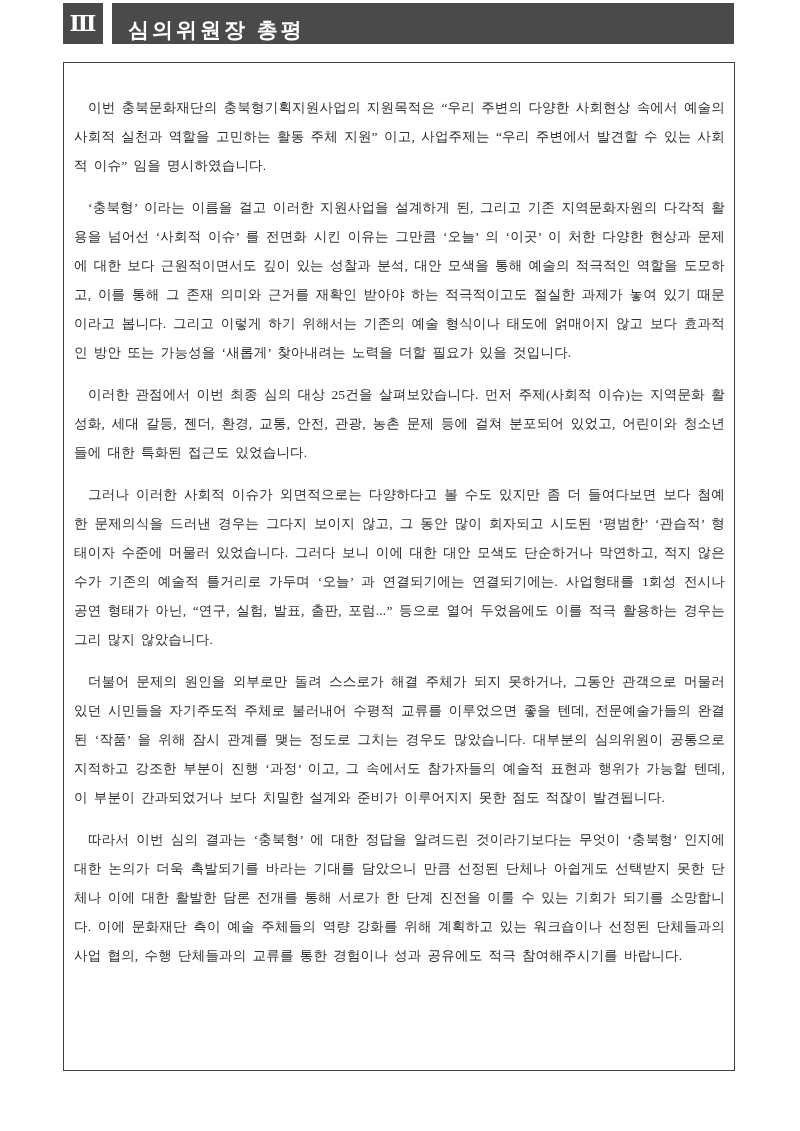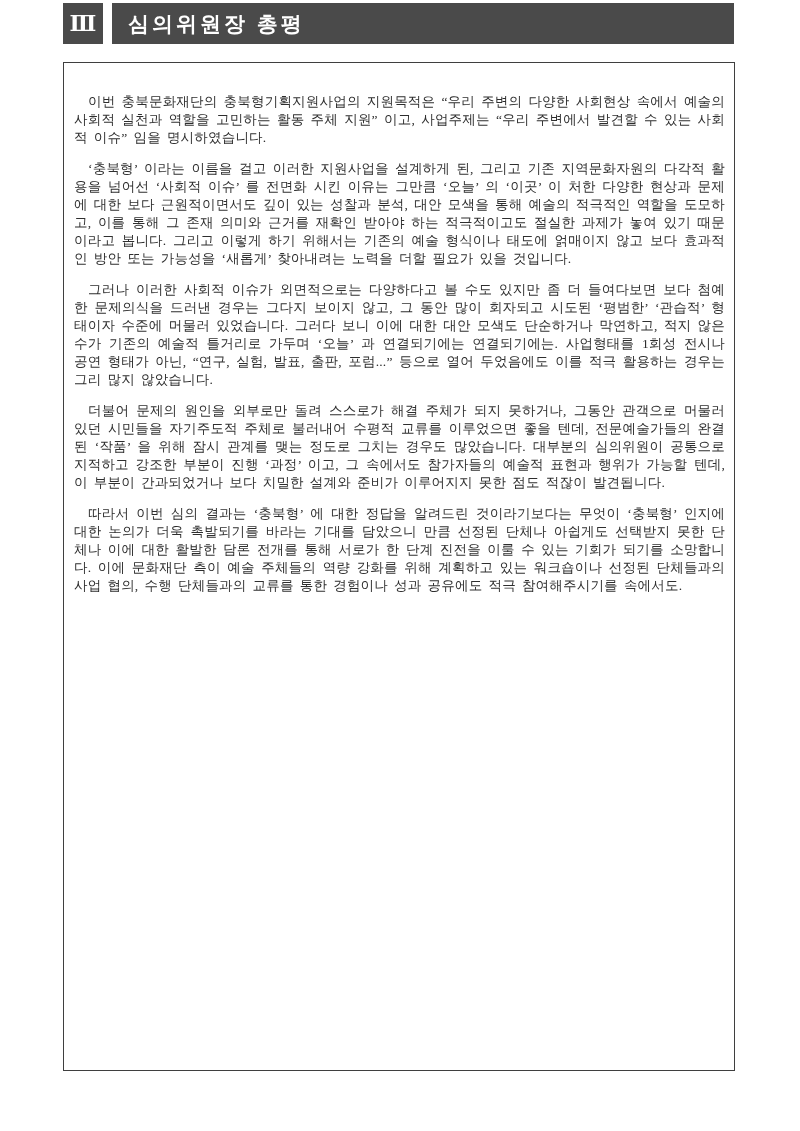--- a/index.html
+++ b/index.html
@@ -34,21 +34,21 @@
     font-weight: bold;
     font-family: "Liberation Serif", "DejaVu Serif", serif;
   }
   .title-bar {
     margin-left: 9px;
     width: 606px;
     height: 41px;
     background: #4a4a4a;
     color: #ffffff;
     display: flex;
-    align-items: center;
+    align-items: flex-end;
     padding-left: 16px;
     font-size: 21px;
     font-weight: bold;
     letter-spacing: 3px;
     font-family: "Liberation Sans", "DejaVu Sans", sans-serif;
   }
 
   
   .content-box {
     position: absolute;
@@ -59,21 +59,21 @@
     box-sizing: border-box;
     border: 1.5px solid #3f3f3f;
     background: #ffffff;
     padding: 30px 9px 18px 10px;
     overflow: hidden;
   }
   .content-box p {
     margin: 0 0 13px 0;
     text-indent: 14px;
     font-size: 13.5px;
-    line-height: 18px;
+    line-height: 29px;
     text-align: justify;
     color: #2e2e2e;
     letter-spacing: 0.2px;
     word-spacing: 2.5px;
   }
   .content-box p:last-child {
     margin-bottom: 0;
   }
 </style>
 </head>
@@ -84,16 +84,17 @@
     <span>Ⅲ</span>
   </div>
   <div class="title-bar">
     <span>심의위원장 총평</span>
   </div>
 </header>
 
 <section class="content-box">
   <p>이번 충북문화재단의 충북형기획지원사업의 지원목적은 “우리 주변의 다양한 사회현상 속에서 예술의 사회적 실천과 역할을 고민하는 활동 주체 지원” 이고, 사업주제는 “우리 주변에서 발견할 수 있는 사회적 이슈” 임을 명시하였습니다.</p>
   <p>‘충북형’ 이라는 이름을 걸고 이러한 지원사업을 설계하게 된, 그리고 기존 지역문화자원의 다각적 활용을 넘어선 ‘사회적 이슈’ 를 전면화 시킨 이유는 그만큼 ‘오늘’ 의 ‘이곳’ 이 처한 다양한 현상과 문제에 대한 보다 근원적이면서도 깊이 있는 성찰과 분석, 대안 모색을 통해 예술의 적극적인 역할을 도모하고, 이를 통해 그 존재 의미와 근거를 재확인 받아야 하는 적극적이고도 절실한 과제가 놓여 있기 때문이라고 봅니다. 그리고 이렇게 하기 위해서는 기존의 예술 형식이나 태도에 얽매이지 않고 보다 효과적인 방안 또는 가능성을 ‘새롭게’ 찾아내려는 노력을 더할 필요가 있을 것입니다.</p>
+  <p>이러한 관점에서 이번 최종 심의 대상 25건을 살펴보았습니다. 먼저 주제(사회적 이슈)는 지역문화 활성화, 세대 갈등, 젠더, 환경, 교통, 안전, 관광, 농촌 문제 등에 걸쳐 분포되어 있었고, 어린이와 청소년들에 대한 특화된 접근도 있었습니다.</p>
   <p>그러나 이러한 사회적 이슈가 외면적으로는 다양하다고 볼 수도 있지만 좀 더 들여다보면 보다 첨예한 문제의식을 드러낸 경우는 그다지 보이지 않고, 그 동안 많이 회자되고 시도된 ‘평범한’ ‘관습적’ 형태이자 수준에 머물러 있었습니다. 그러다 보니 이에 대한 대안 모색도 단순하거나 막연하고, 적지 않은 수가 기존의 예술적 틀거리로 가두며 ‘오늘’ 과 연결되기에는 연결되기에는. 사업형태를 1회성 전시나 공연 형태가 아닌, “연구, 실험, 발표, 출판, 포럼...” 등으로 열어 두었음에도 이를 적극 활용하는 경우는 그리 많지 않았습니다.</p>
   <p>더불어 문제의 원인을 외부로만 돌려 스스로가 해결 주체가 되지 못하거나, 그동안 관객으로 머물러 있던 시민들을 자기주도적 주체로 불러내어 수평적 교류를 이루었으면 좋을 텐데, 전문예술가들의 완결된 ‘작품’ 을 위해 잠시 관계를 맺는 정도로 그치는 경우도 많았습니다. 대부분의 심의위원이 공통으로 지적하고 강조한 부분이 진행 ‘과정’ 이고, 그 속에서도 참가자들의 예술적 표현과 행위가 가능할 텐데, 이 부분이 간과되었거나 보다 치밀한 설계와 준비가 이루어지지 못한 점도 적잖이 발견됩니다.</p>
-  <p>따라서 이번 심의 결과는 ‘충북형’ 에 대한 정답을 알려드린 것이라기보다는 무엇이 ‘충북형’ 인지에 대한 논의가 더욱 촉발되기를 바라는 기대를 담았으니 만큼 선정된 단체나 아쉽게도 선택받지 못한 단체나 이에 대한 활발한 담론 전개를 통해 서로가 한 단계 진전을 이룰 수 있는 기회가 되기를 소망합니다. 이에 문화재단 측이 예술 주체들의 역량 강화를 위해 계획하고 있는 워크숍이나 선정된 단체들과의 사업 협의, 수행 단체들과의 교류를 통한 경험이나 성과 공유에도 적극 참여해주시기를 속에서도.</p>
+  <p>따라서 이번 심의 결과는 ‘충북형’ 에 대한 정답을 알려드린 것이라기보다는 무엇이 ‘충북형’ 인지에 대한 논의가 더욱 촉발되기를 바라는 기대를 담았으니 만큼 선정된 단체나 아쉽게도 선택받지 못한 단체나 이에 대한 활발한 담론 전개를 통해 서로가 한 단계 진전을 이룰 수 있는 기회가 되기를 소망합니다. 이에 문화재단 측이 예술 주체들의 역량 강화를 위해 계획하고 있는 워크숍이나 선정된 단체들과의 사업 협의, 수행 단체들과의 교류를 통한 경험이나 성과 공유에도 적극 참여해주시기를 바랍니다.</p>
 </section>
 
 </body></html>

